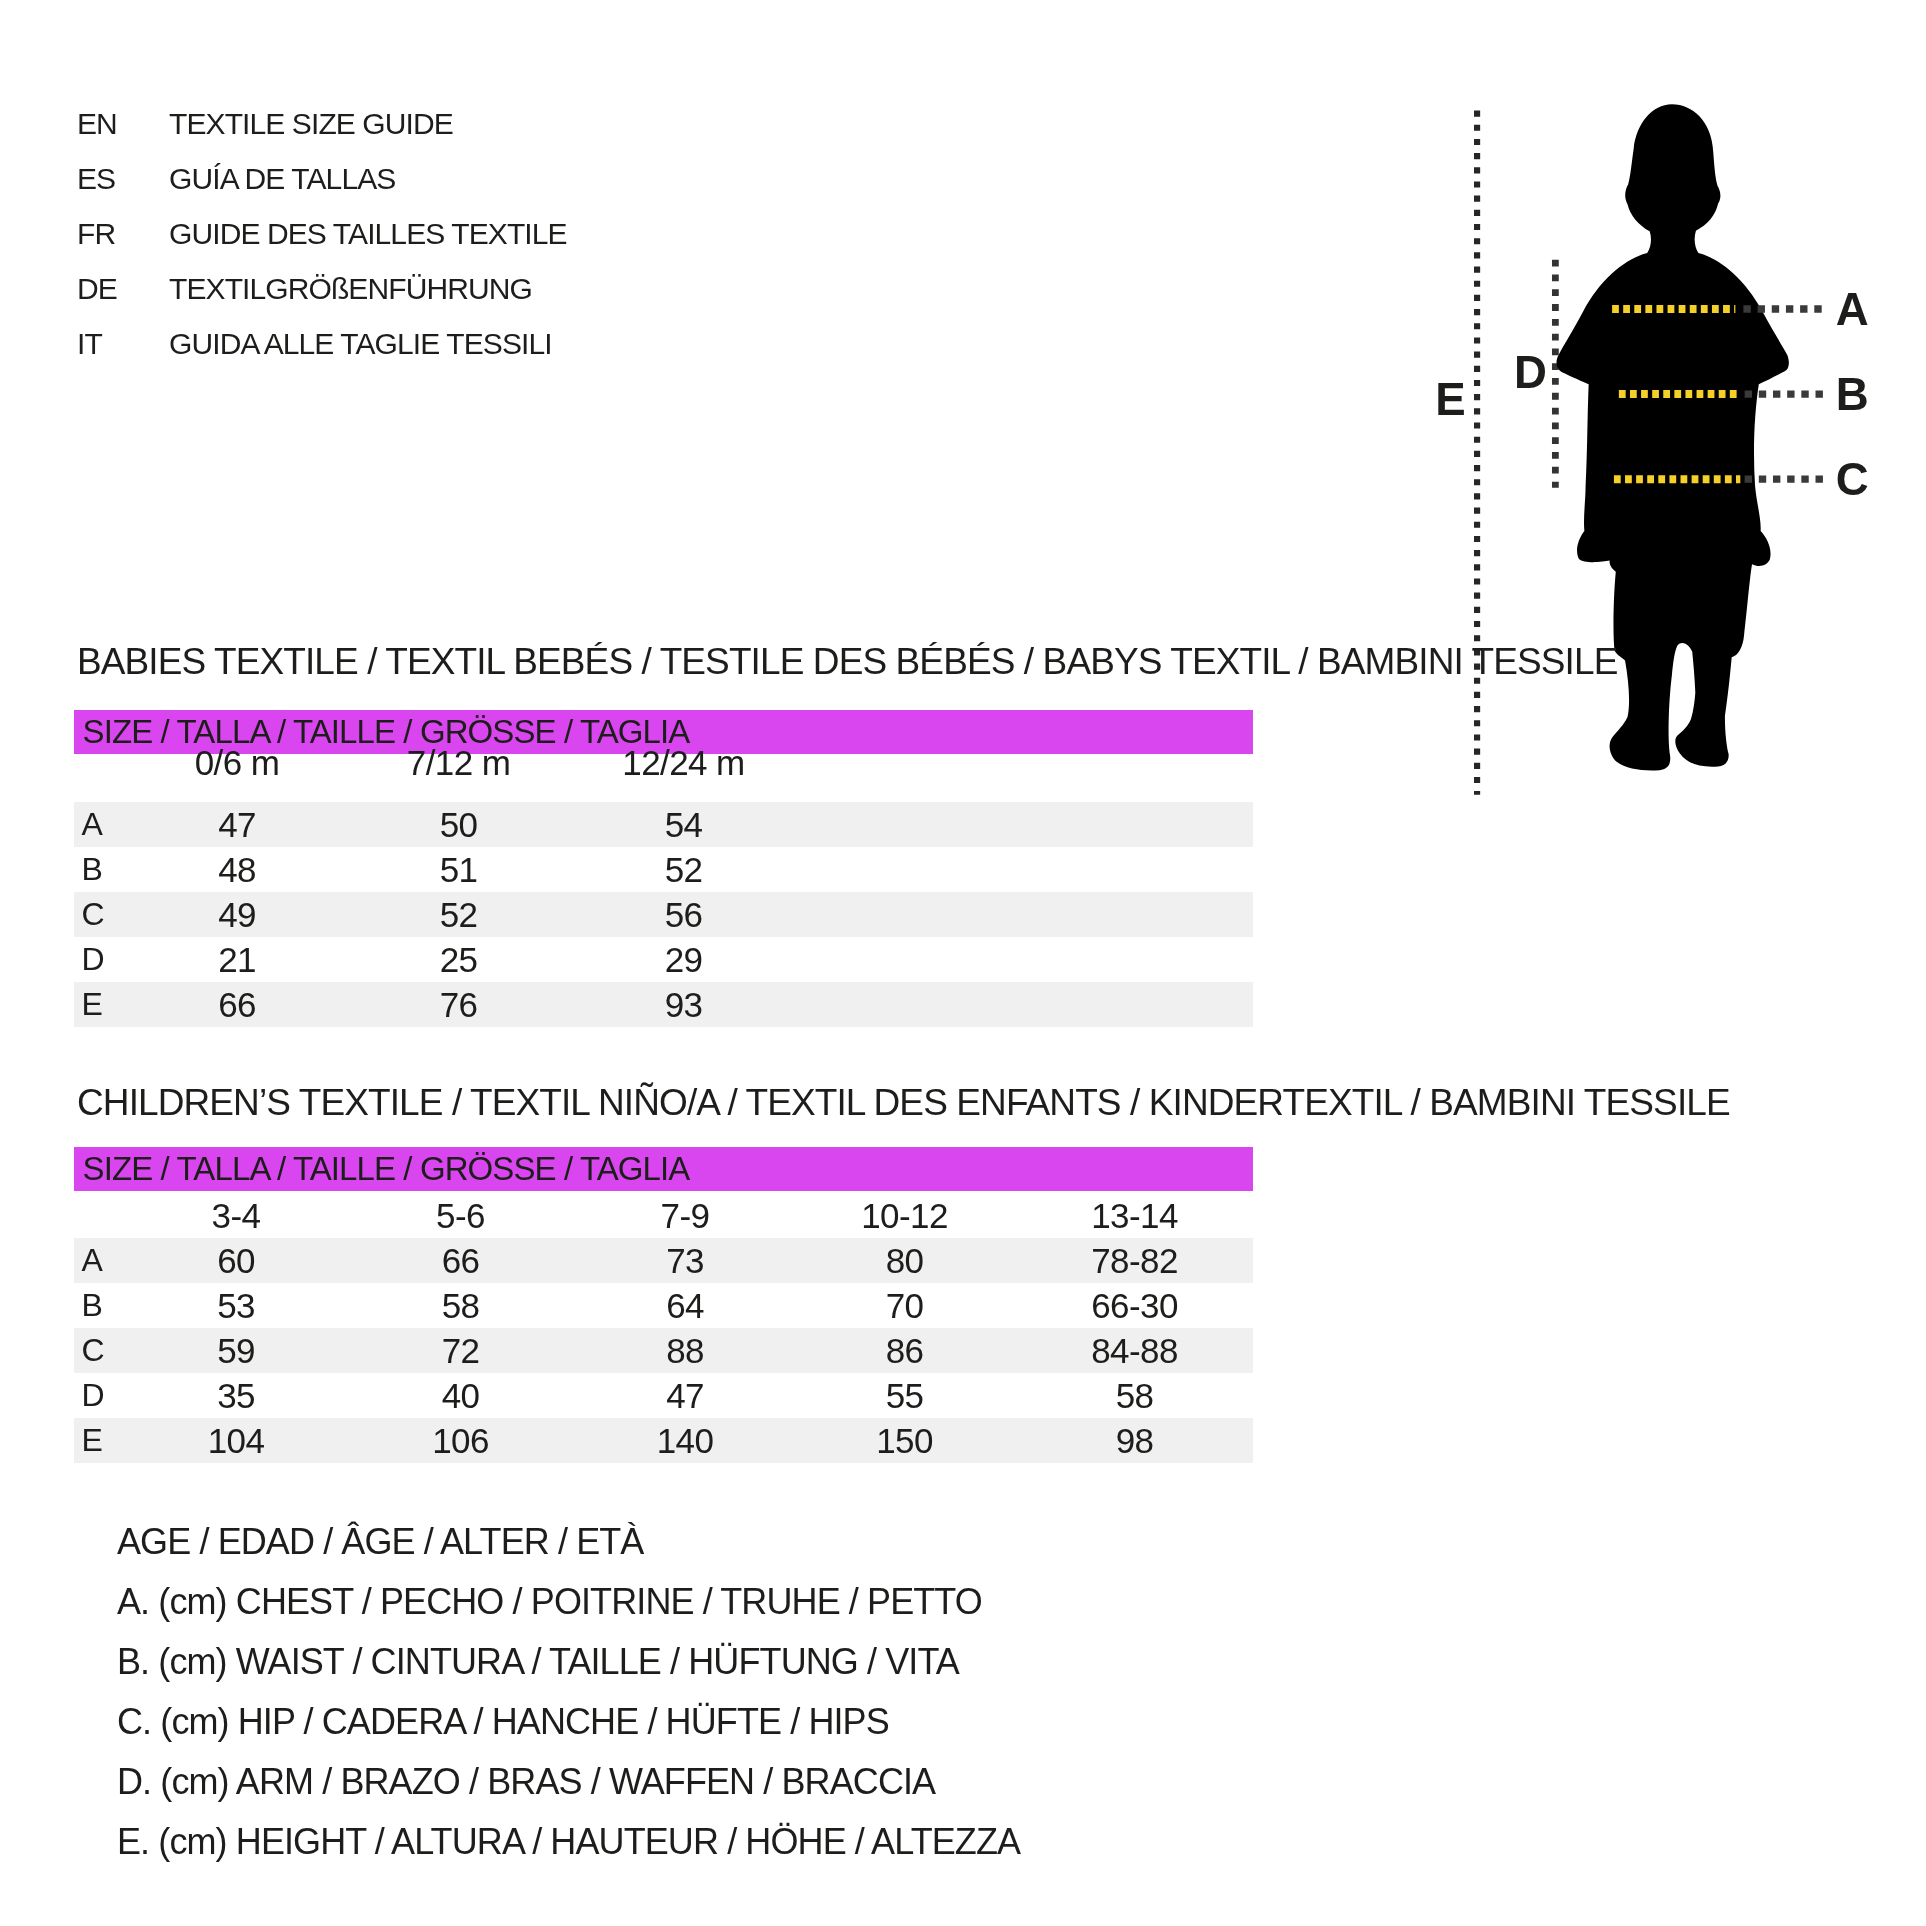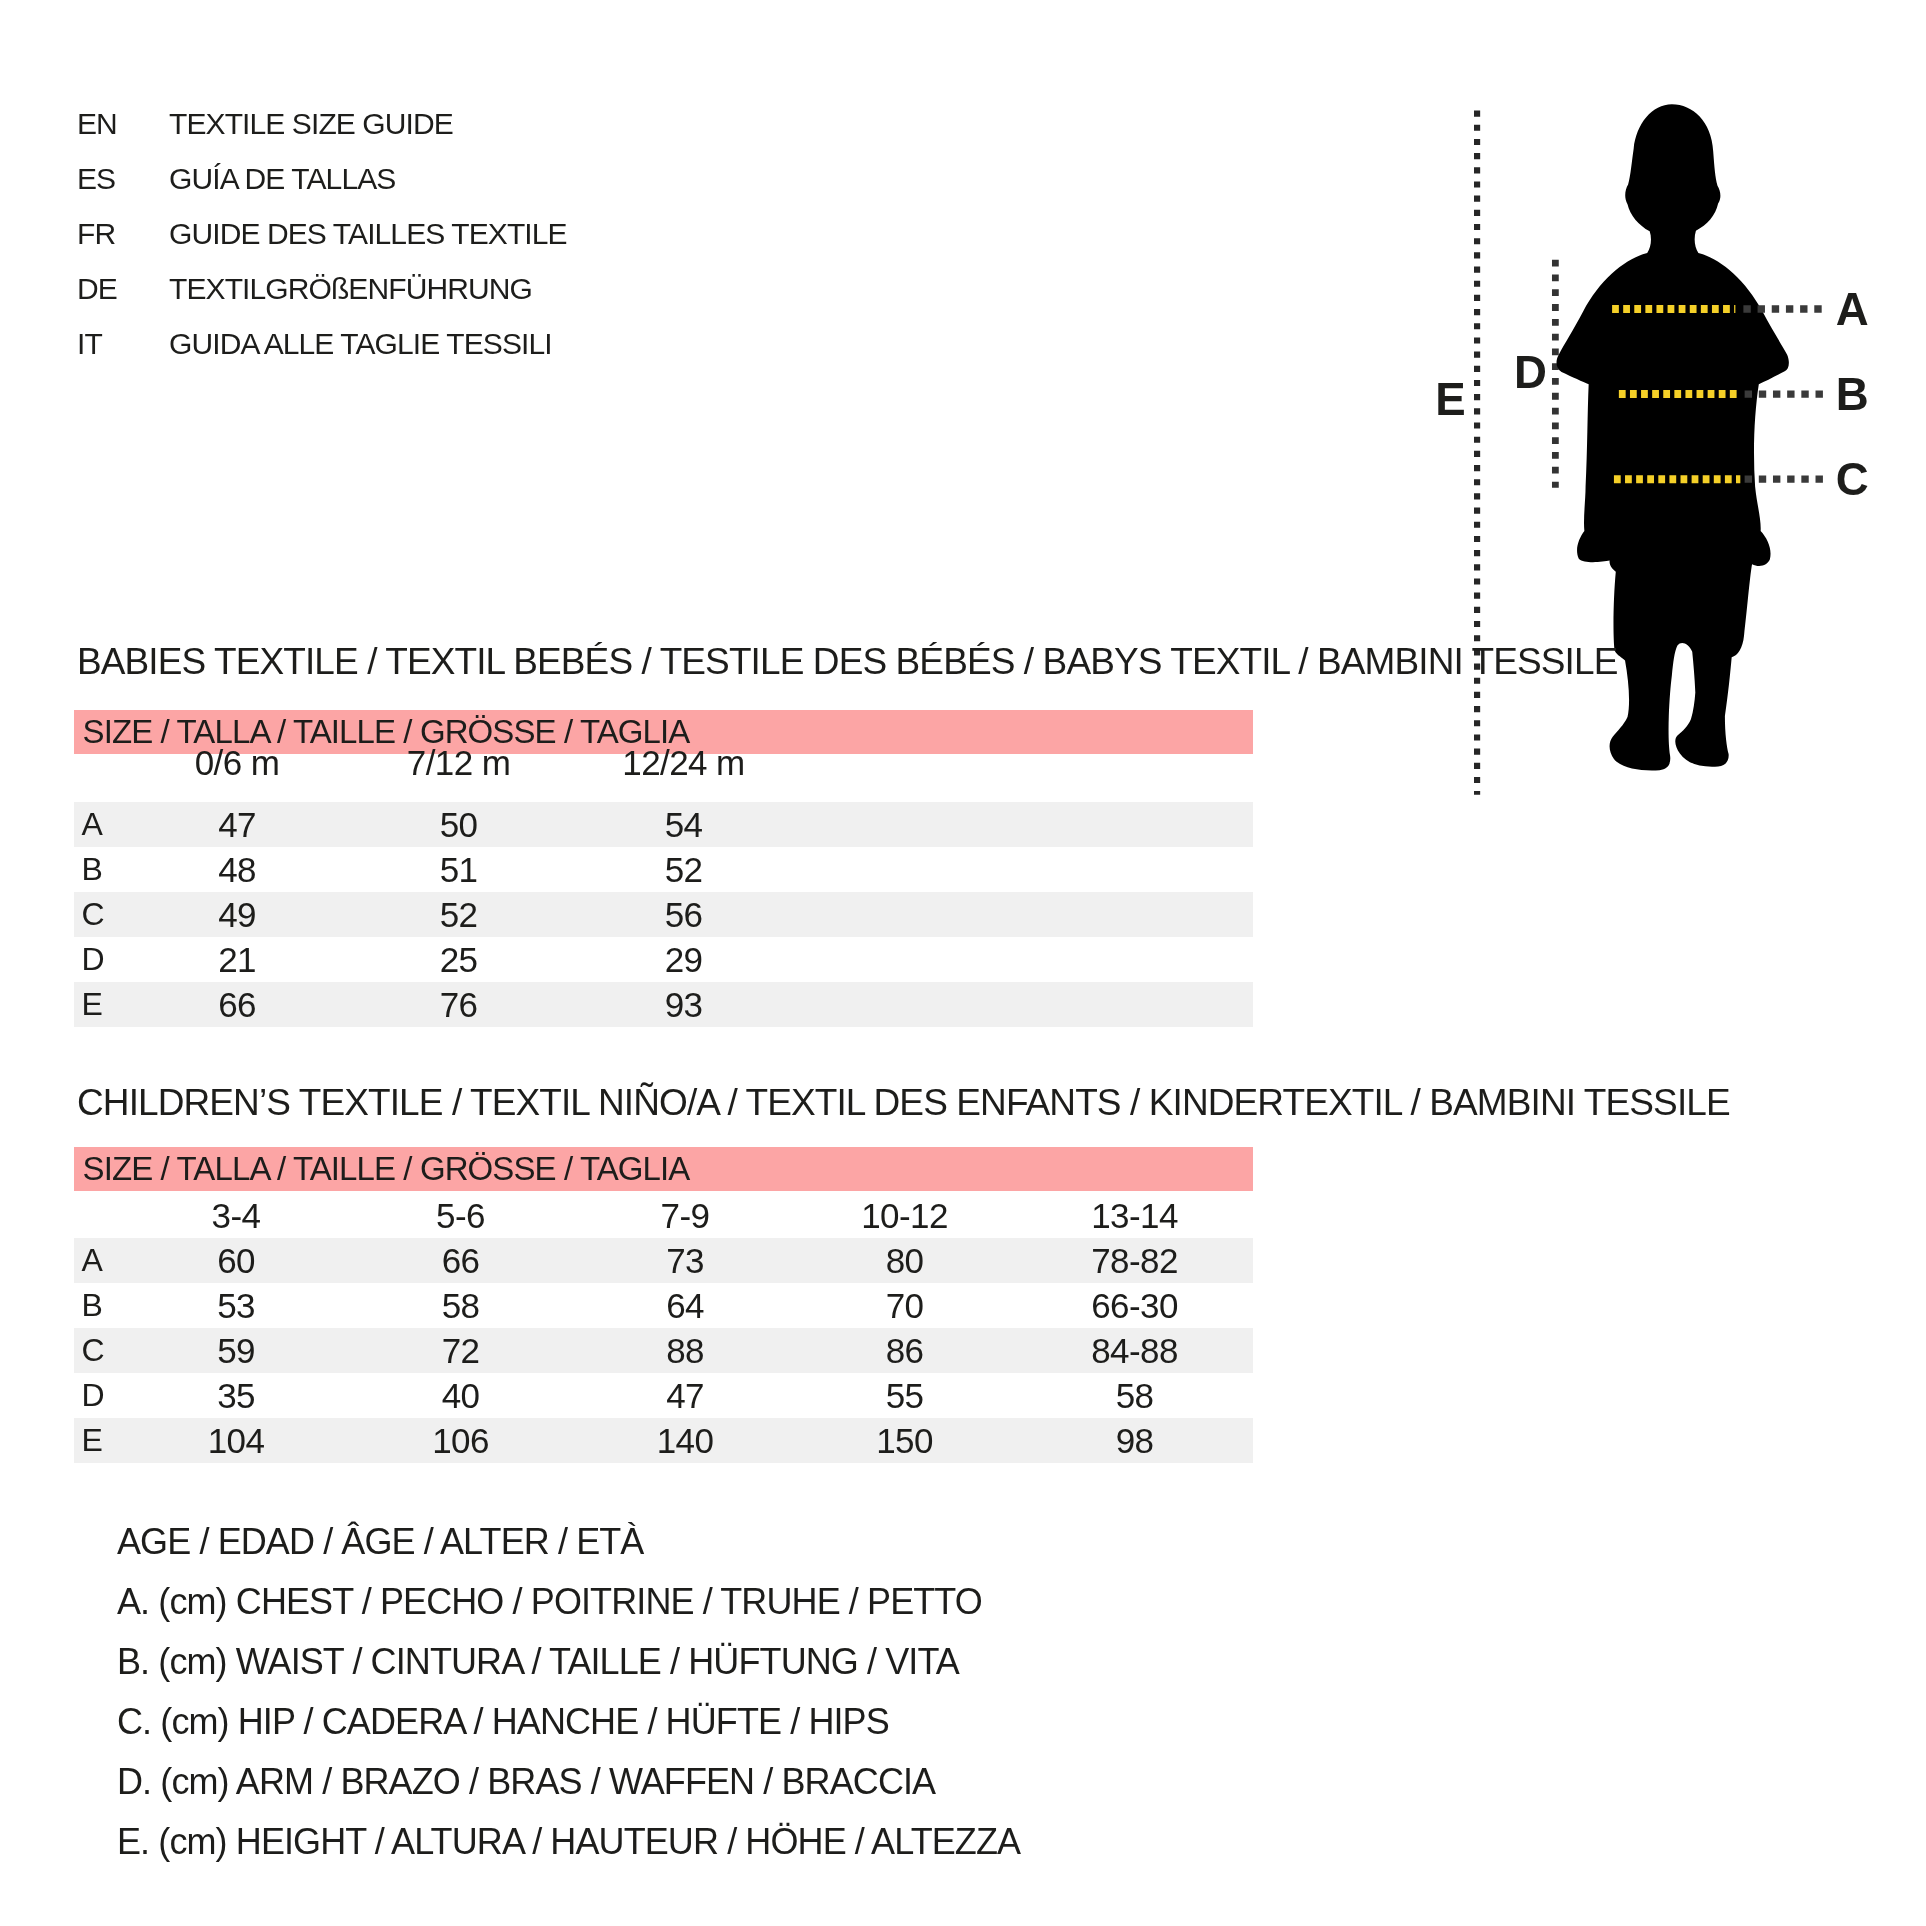--- a/index.html
+++ b/index.html
@@ -14,21 +14,21 @@
   .lang-block{position:absolute;left:77px;top:96px;}
   .lang-row{display:flex;line-height:55px;font-size:30px;letter-spacing:-0.9px;}
   .lang-code{width:92px;}
   
   .section-title{position:absolute;left:77px;font-size:37px;line-height:39px;letter-spacing:-0.9px;white-space:nowrap;}
   #babies-title{top:642px;}
   #children-title{top:1083px;}
   
   .size-bar{
     position:absolute;left:74px;width:1179px;height:44px;
-    background:#fca5a5;display:flex;align-items:center;
+    background:#d946ef;display:flex;align-items:center;
     font-size:33px;letter-spacing:-0.9px;padding-left:8.6px;box-sizing:border-box;
   }
   #babies-bar{top:710px;}
   #children-bar{top:1147px;}
   .thead,.trow{position:absolute;left:74px;width:1179px;display:grid;align-items:center;}
   .grid-b{grid-template-columns:80px 166px 277px 173px 1fr;}
   .grid-c{grid-template-columns:80px 164px 285px 164px 275px 185px 1fr;}
   .thead{height:44px;}
   .trow{height:45px;}
   .stripe{background:#f0f0f0;}

